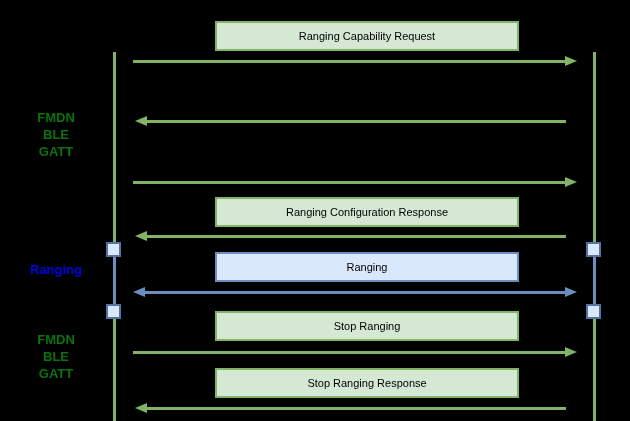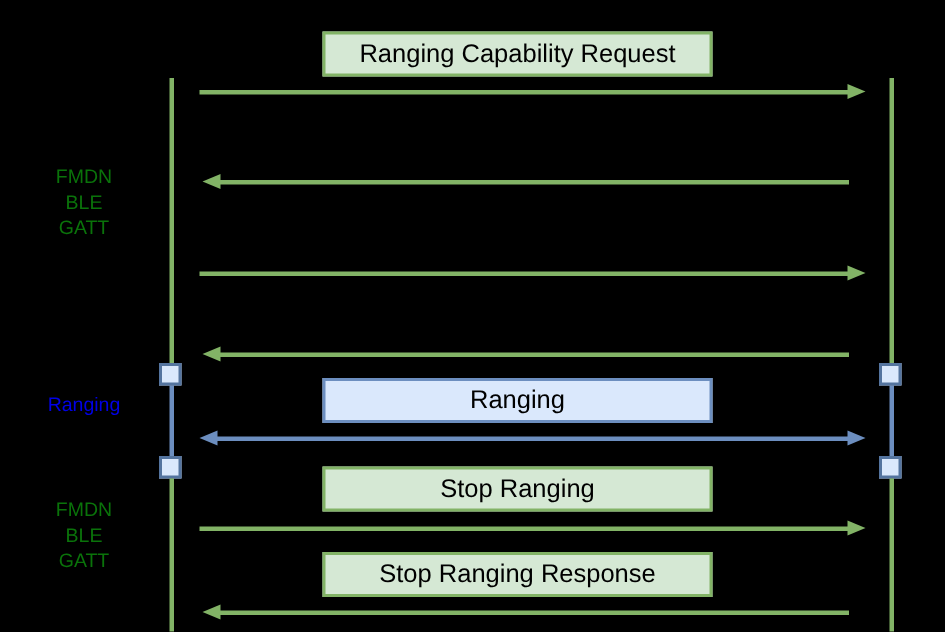--- a/index.html
+++ b/index.html
@@ -19,24 +19,24 @@
 
   
   .act-square {
     position:absolute; width:11px; height:11px;
     background:#dae8fc; border:2px solid #54749f;
     box-sizing:content-box;
   }
 
   
   .msg-box {
-    position:absolute; left:215px; width:260px; height:30px;
+    position:absolute; left:215px; width:304px; height:30px;
     box-sizing:border-box;
     display:flex; align-items:center; justify-content:center;
-    font-size:17px; color:#000000;
+    font-size:11px; color:#000000;
   }
   .msg-green { background:#d5e8d4; border:2px solid #82b366; }
   .msg-blue  { background:#dae8fc; border:2px solid #6c8ebf; }
 
   
   .arrow { position:absolute; height:10px; }
   .arrow .line { position:absolute; top:3.5px; height:3px; }
   .arrow.green .line { background:#82b366; }
   .arrow.blue  .line { background:#6c8ebf; }
   .head { position:absolute; width:0; height:0; top:0;
@@ -45,21 +45,21 @@
   .head-left  { left:0;  border-right:12px solid #82b366; }
   .arrow.blue .head-right { border-left-color:#6c8ebf; }
   .arrow.blue .head-left  { border-right-color:#6c8ebf; }
   .arrow.dir-right .line { left:0; right:10px; }
   .arrow.dir-left  .line { left:10px; right:0; }
   .arrow.dir-both  .line { left:10px; right:10px; }
 
   
   .side-label {
     position:absolute; left:10px; width:92px;
-    text-align:center; font-weight:normal; font-size:13px; line-height:17px;
+    text-align:center; font-weight:bold; font-size:13px; line-height:17px;
   }
   .green-text { color:#0a730a; }
   .blue-text  { color:#0000e6; }
 </style>
 </head>
 <body>
 
 <div class="stage">
 
   <div class="side-label green-text" style="top:109px;">
@@ -82,20 +82,21 @@
   <div class="act-square" style="left:106px; top:304px;"></div>
   <div class="lifeline-seg seg-green" style="left:113px; top:319px; height:102px;"></div>
 
   <div class="lifeline-seg seg-green" style="left:593px; top:52px;  height:190px;"></div>
   <div class="act-square" style="left:586px; top:242px;"></div>
   <div class="lifeline-seg seg-blue" style="left:593px; top:257px; height:47px;"></div>
   <div class="act-square" style="left:586px; top:304px;"></div>
   <div class="lifeline-seg seg-green" style="left:593px; top:319px; height:102px;"></div>
 
   <div class="msg-box msg-green" style="top:21px;">Ranging Capability Request</div>
+  <div class="msg-box msg-green" style="top:197px;">Ranging Configuration Response</div>
   <div class="msg-box msg-blue" style="top:252px;">Ranging</div>
   <div class="msg-box msg-green" style="top:368px;">Stop Ranging Response</div>
   <div class="msg-box msg-green" style="top:311px;">Stop Ranging</div>
 
   <div class="arrow green dir-right" style="left:133px; top:56px;  width:444px;">
     <span class="line"></span>
     <span class="head head-right"></span>
   </div>
   <div class="arrow green dir-left" style="left:135px; top:116px; width:431px;">
     <span class="head head-left"></span>

